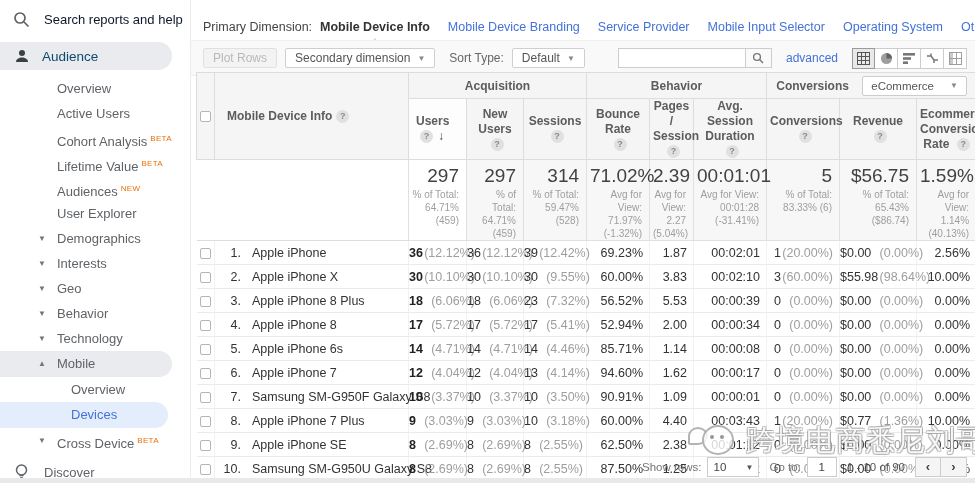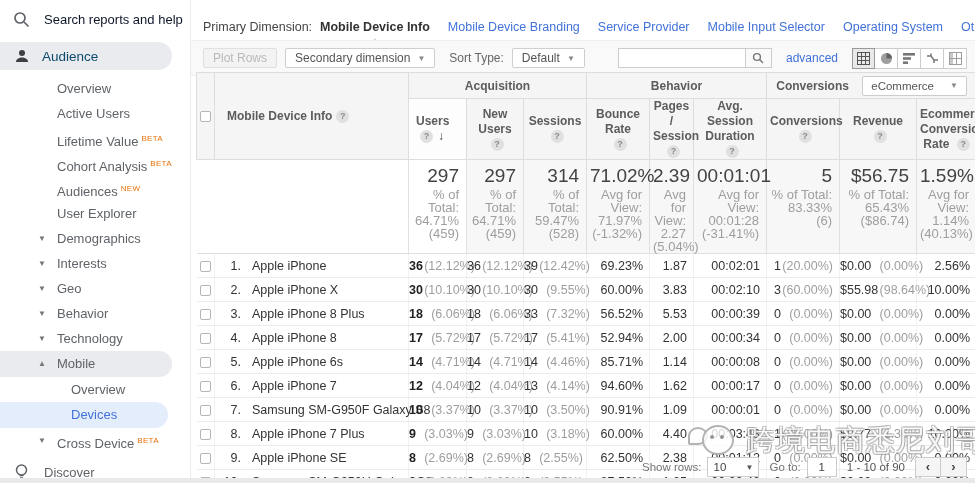--- a/index.html
+++ b/index.html
@@ -74,21 +74,21 @@
   .sort-arrow { font-size:12px; color:#444; margin-left:5px; vertical-align:middle; cursor:pointer; }
   .ec-dd { display:inline-flex; align-items:center; height:20px; border:1px solid #ccc; border-radius:2px;
     background:#fff; color:#555; font-weight:normal; font-size:11.5px; padding:0 8px; margin-left:10px; cursor:pointer; }
   .ec-dd .caret { font-size:8px; color:#888; margin-left:16px; }
 
   tr.summary td { background:#f7f7f7; border:1px solid #e0e0e0; height:64px; vertical-align:top;
     text-align:right; padding:5px 7px 0 3px; }
   tr.summary td.hl { background:#fff; }
   tr.summary td.empty { background:#fff; border-bottom:1px solid #ddd; border-left:none; }
   .sum-val { font-size:19px; color:#424242; line-height:22px; white-space:nowrap; }
-  .sum-note { font-size:13px; color:#9e9e9e; line-height:13px; margin-top:1px; }
+  .sum-note { font-size:10px; color:#9e9e9e; line-height:13px; margin-top:1px; }
 
   tbody.data td { height:24px; border-bottom:1px solid #ebebeb; border-right:1px solid #f1f1f1;
     background:#fff; white-space:nowrap; }
   tbody.data tr:first-child td { border-top:1px solid #ddd; }
   td.cb { text-align:center; border-right:1px solid #f1f1f1; }
   .checkbox { display:inline-block; width:11px; height:11px; border:1px solid #b5b5b5; border-radius:2px;
     background:#fff; vertical-align:middle; cursor:pointer; }
   td.device { padding-left:0; }
   .rank { display:inline-block; width:26px; text-align:right; margin-right:11px; color:#333; }
   td.num { text-align:right; padding-right:6px; }
@@ -147,22 +147,22 @@
             <circle cx="9" cy="6" r="3" fill="#3c4043"></circle>
             <path d="M3 15c0-3 3-4.5 6-4.5s6 1.5 6 4.5z" fill="#3c4043"></path>
           </svg>
       </span>
       <span class="lbl">Audience</span>
     </div>
 
     <div class="nav-list" id="nav-list">
         <div class="nav-item"><span class="lbl">Overview</span></div>
         <div class="nav-item"><span class="lbl">Active Users</span></div>
+        <div class="nav-item"><span class="lbl">Cohort Analysis</span><sup>BETA</sup></div>
         <div class="nav-item"><span class="lbl">Lifetime Value</span><sup>BETA</sup></div>
-        <div class="nav-item"><span class="lbl">Cohort Analysis</span><sup>BETA</sup></div>
         <div class="nav-item"><span class="lbl">Audiences</span><sup>NEW</sup></div>
         <div class="nav-item"><span class="lbl">User Explorer</span></div>
         <div class="nav-item"><span class="arrow">▼</span><span class="lbl">Demographics</span></div>
         <div class="nav-item"><span class="arrow">▼</span><span class="lbl">Interests</span></div>
         <div class="nav-item"><span class="arrow">▼</span><span class="lbl">Geo</span></div>
         <div class="nav-item"><span class="arrow">▼</span><span class="lbl">Behavior</span></div>
         <div class="nav-item"><span class="arrow">▼</span><span class="lbl">Technology</span></div>
         <div class="nav-item pillg"><span class="arrow">▲</span><span class="lbl">Mobile</span></div>
         <div class="nav-item lvl2"><span class="lbl">Overview</span></div>
         <div class="nav-item lvl2 pillb"><span class="lbl">Devices</span></div>
@@ -374,21 +374,21 @@
               <td class="num">00:02:10</td>
               <td class="num"><span>3</span><span class="pct">(60.00%)</span></td>
               <td class="num"><span>$55.98</span><span class="pct">(98.64%)</span></td>
               <td class="num">10.00%</td>
             </tr>
             <tr>
               <td class="cb"><span class="checkbox"></span></td>
               <td class="device"><span class="rank">3.</span><span>Apple iPhone 8 Plus</span></td>
               <td class="num"><b>18</b><span class="pct">(6.06%)</span></td>
               <td class="num"><span>18</span><span class="pct">(6.06%)</span></td>
-              <td class="num"><span>33</span><span class="pct">(7.32%)</span></td>
+              <td class="num"><span>23</span><span class="pct">(7.32%)</span></td>
               <td class="num">56.52%</td>
               <td class="num">5.53</td>
               <td class="num">00:00:39</td>
               <td class="num"><span>0</span><span class="pct">(0.00%)</span></td>
               <td class="num"><span>$0.00</span><span class="pct">(0.00%)</span></td>
               <td class="num">0.00%</td>
             </tr>
             <tr>
               <td class="cb"><span class="checkbox"></span></td>
               <td class="device"><span class="rank">4.</span><span>Apple iPhone 8</span></td>

